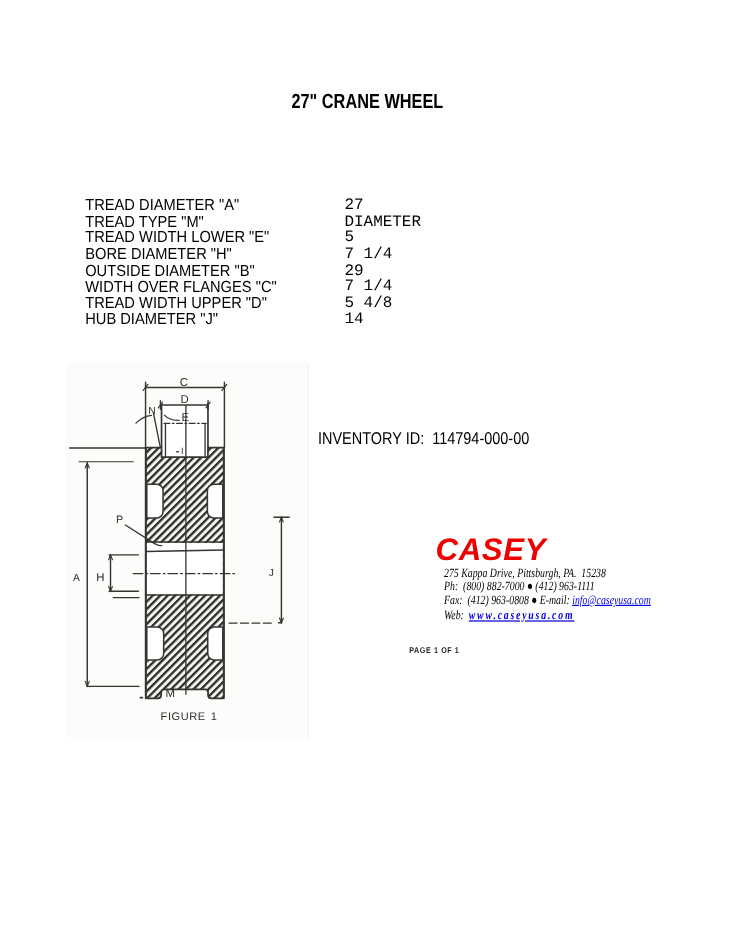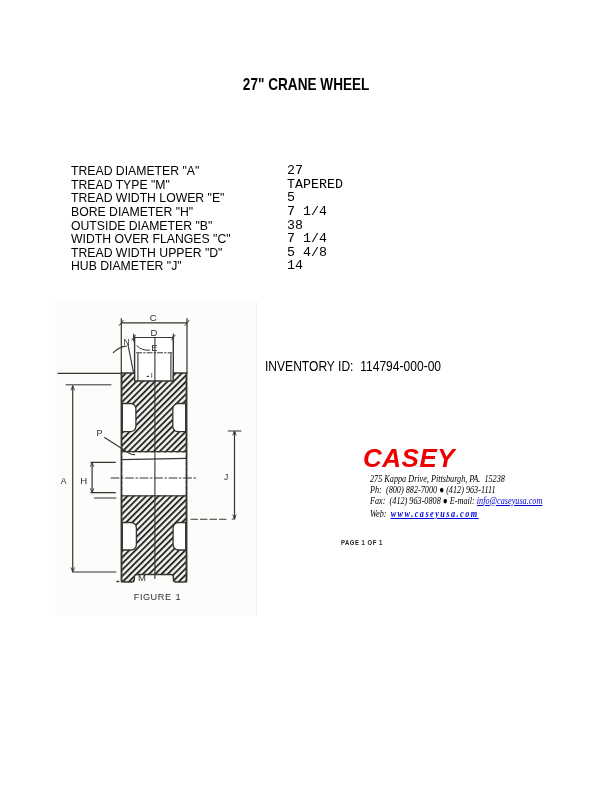--- a/index.html
+++ b/index.html
@@ -24,24 +24,24 @@
   .blue{color:#0000dd;text-decoration:underline;}
   .page1{left:341px;top:538.5px;font-size:7px;font-weight:bold;letter-spacing:0.6px;color:#222;
          transform:scaleX(0.85);transform-origin:0 0;}
 </style>
 </head>
 <body>
 <div class="abs title"><span>27" CRANE WHEEL</span></div>
 
 <div class="abs spec">
   <div class="row"><span class="lab">TREAD DIAMETER "A"</span><span class="val">27</span></div>
-  <div class="row"><span class="lab">TREAD TYPE "M"</span><span class="val">TAPERED</span></div>
+  <div class="row"><span class="lab">TREAD TYPE "M"</span><span class="val">DIAMETER</span></div>
   <div class="row"><span class="lab">TREAD WIDTH LOWER "E"</span><span class="val">5</span></div>
   <div class="row"><span class="lab">BORE DIAMETER "H"</span><span class="val">7 1/4</span></div>
-  <div class="row"><span class="lab">OUTSIDE DIAMETER "B"</span><span class="val">38</span></div>
+  <div class="row"><span class="lab">OUTSIDE DIAMETER "B"</span><span class="val">29</span></div>
   <div class="row"><span class="lab">WIDTH OVER FLANGES "C"</span><span class="val">7 1/4</span></div>
   <div class="row"><span class="lab">TREAD WIDTH UPPER "D"</span><span class="val">5 4/8</span></div>
   <div class="row"><span class="lab">HUB DIAMETER "J"</span><span class="val">14</span></div>
 </div>
 
 <div class="abs inv">INVENTORY ID:&nbsp; 114794-000-00</div>
 
 <div class="abs casey">CASEY</div>
 
 <div class="abs addr">

